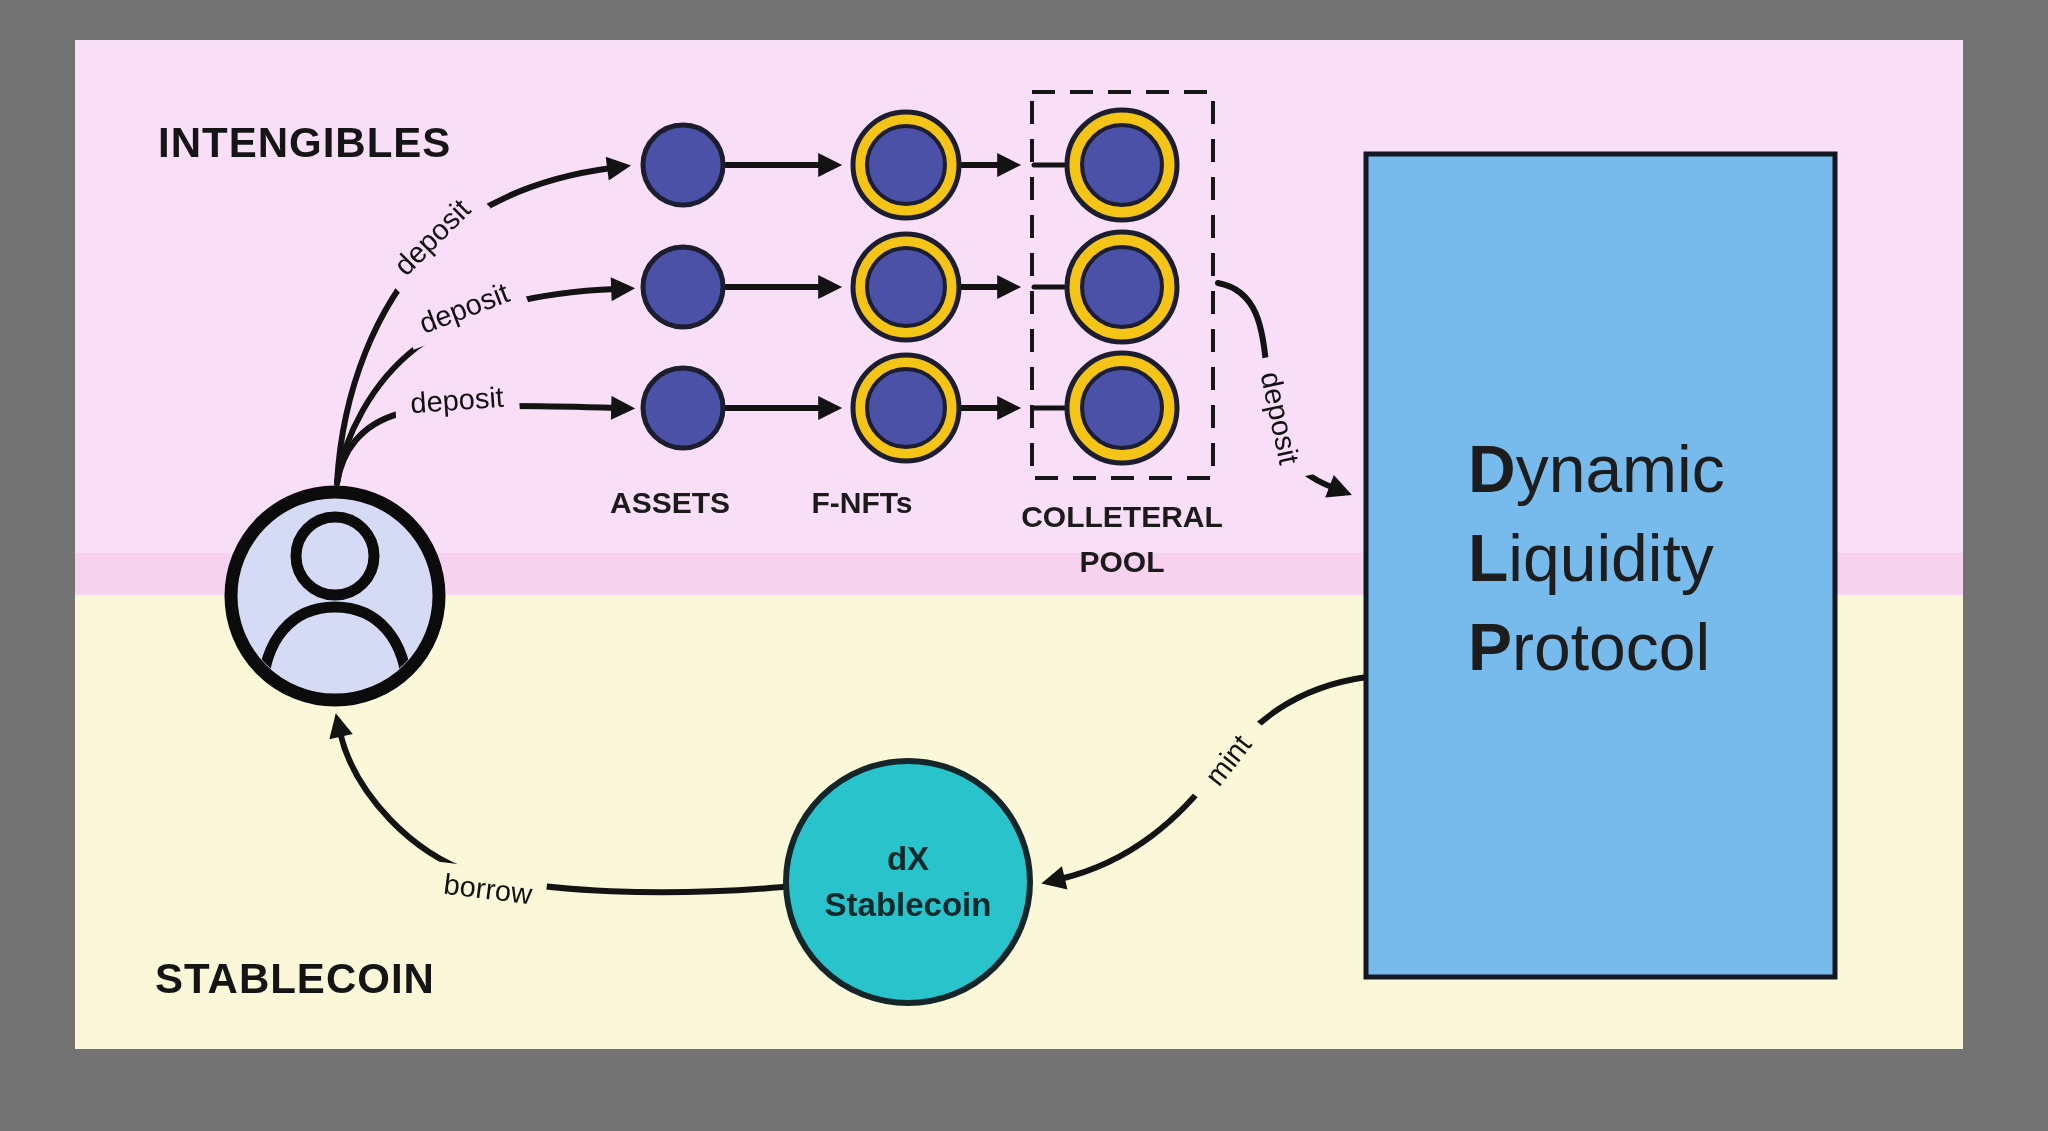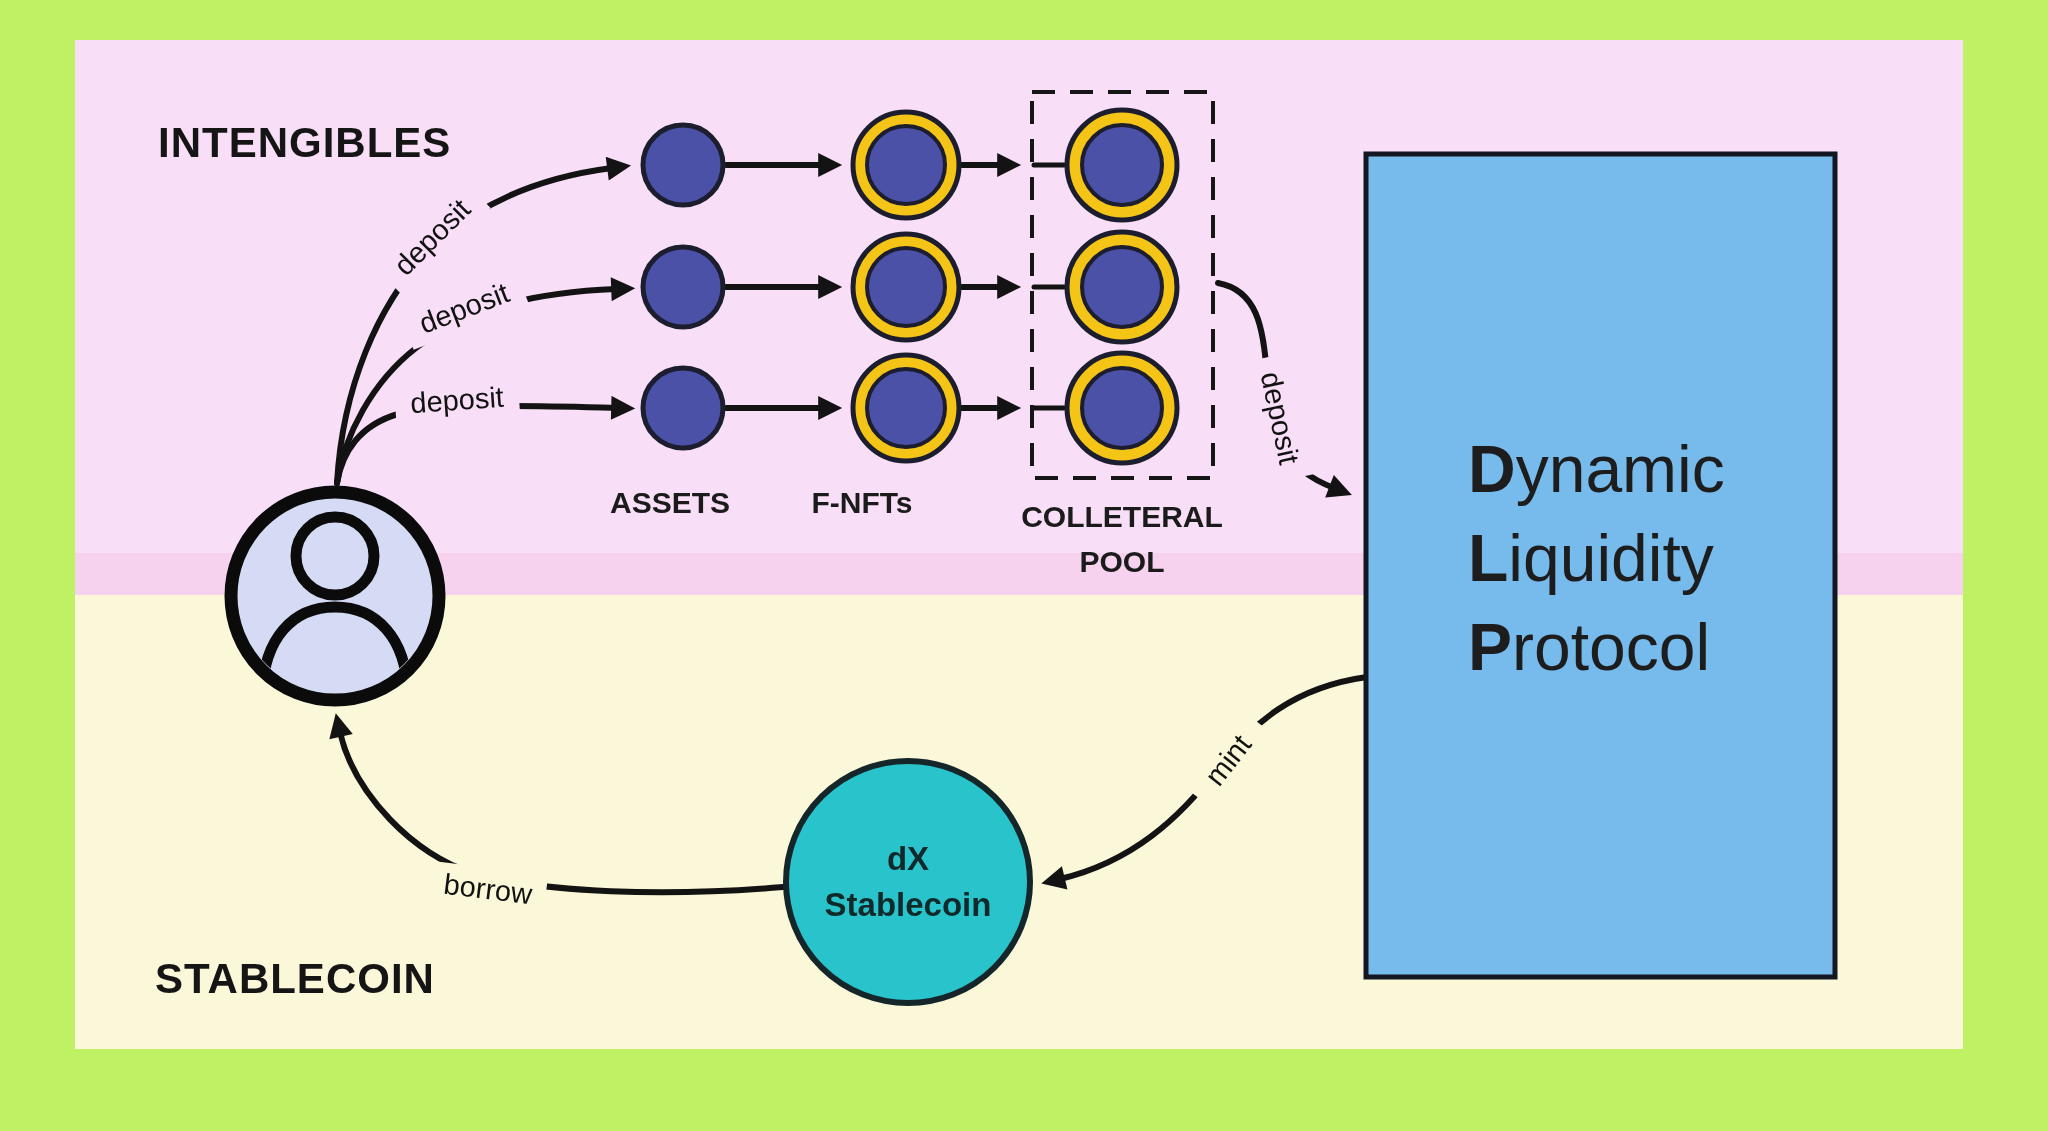--- a/index.html
+++ b/index.html
@@ -1,16 +1,16 @@
 <!DOCTYPE html>
 <html><head>
 <meta charset="utf-8">
 <style>
   html,body{margin:0;padding:0;background:#ffffff;}
-  .stage{width:2048px;height:1131px;position:relative;background:#bef264;overflow:hidden;
+  .stage{width:2048px;height:1131px;position:relative;background:#737373;overflow:hidden;
          font-family:"Liberation Sans", sans-serif;}
   svg{display:block;}
   text{font-family:"Liberation Sans", sans-serif;fill:#151515;}
   .region-label{font-size:42px;font-weight:700;letter-spacing:1px;}
   .col-label{font-size:30px;font-weight:700;fill:#1b1b1b;text-anchor:middle;}
   .edge-label{font-size:29px;fill:#121212;text-anchor:middle;}
   .dlp-text{font-size:66px;fill:#1d1d1d;}
   .dlp-text .b{font-weight:700;}
   .token-text{font-size:33px;font-weight:700;fill:#10292b;text-anchor:middle;}
   .ln{fill:none;stroke:#131313;stroke-width:6;stroke-linecap:round;}

